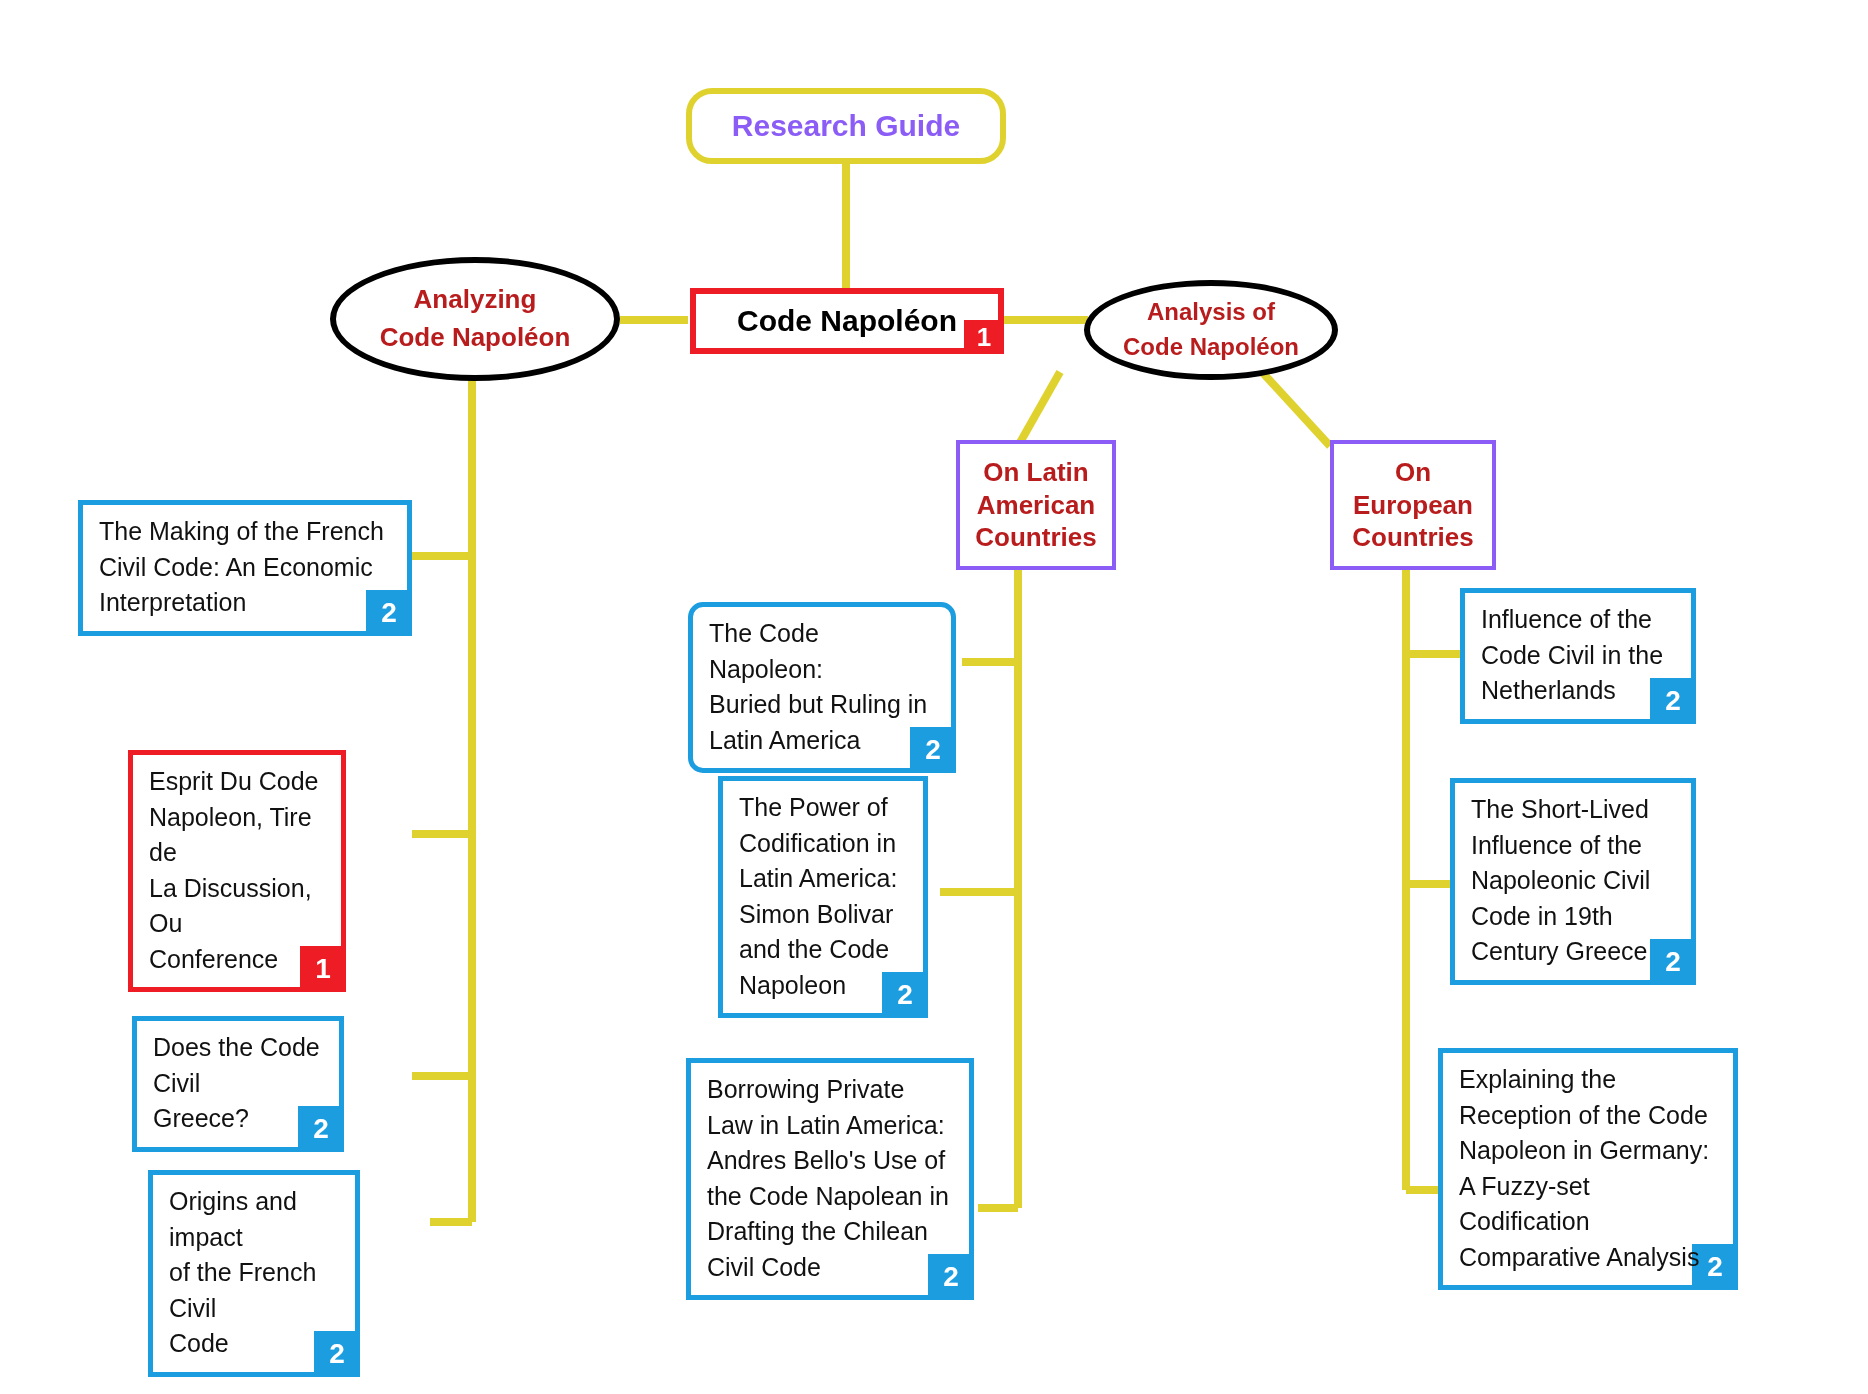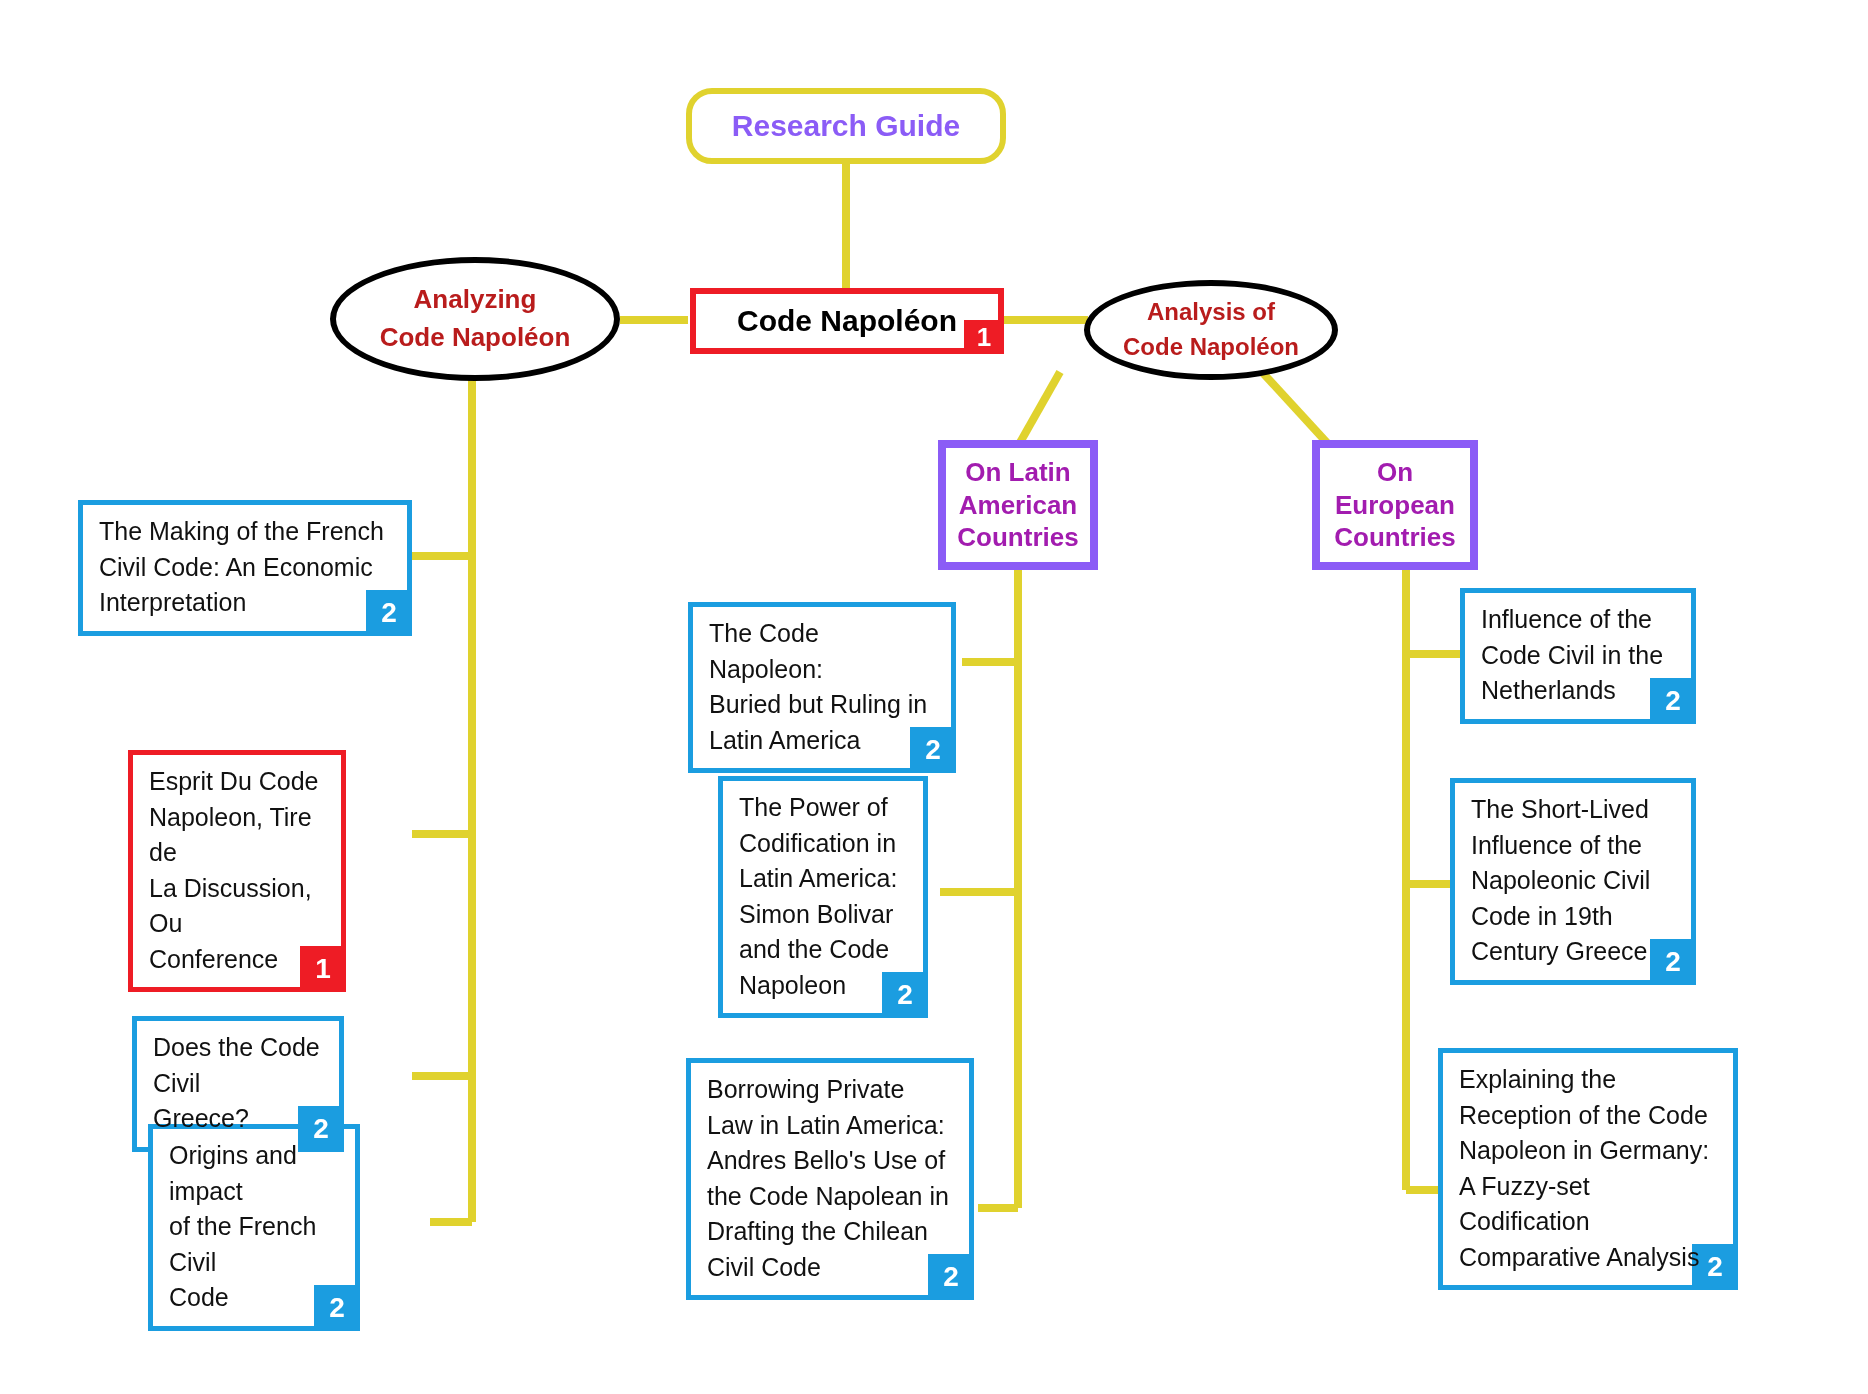--- a/index.html
+++ b/index.html
@@ -28,23 +28,23 @@
 
   
   .boxnode{
     display:flex;align-items:center;justify-content:center;
     font-weight:bold;color:#000;
   }
   .red-main{border:6px solid #EE1C25;font-size:30px;}
 
   
   .black-box{
-    border:8px solid #8b5cf6;
-    display:flex;align-items:center;justify-content:center;
-    font-weight:bold;font-size:26px;line-height:1.25;text-align:center;color:#a21caf;
+    border:4px solid #8b5cf6;
+    display:flex;align-items:center;justify-content:center;
+    font-weight:bold;font-size:26px;line-height:1.25;text-align:center;color:#b91c1c;margin-left:18px;
   }
 
   
   .leaf{
     padding:9px 14px 10px 16px;
     font-size:25px;line-height:1.42;color:#111;
     display:flex;align-items:flex-start;
   }
   .leaf.blue{border:5px solid #1B9DE0;}
   .leaf.red{border:5px solid #EE1C25;}
@@ -140,28 +140,28 @@
 Conference</span>
     <span class="badge red">1</span>
   </div>
 
   <div class="node leaf blue" style="left:132px;top:1016px;width:212px;">
     <span class="txt">Does the Code Civil
 Greece?</span>
     <span class="badge blue">2</span>
   </div>
 
-  <div class="node leaf blue" style="left:148px;top:1124px;width:212px;">
+  <div class="node leaf blue" style="left:148px;top:1170px;width:212px;">
     <span class="txt">Origins and impact
 of the French Civil
 Code</span>
     <span class="badge blue">2</span>
   </div>
 
-  <div class="node leaf blue" style="left:688px;top:602px;width:268px;">
+  <div class="node leaf blue" style="left:688px;top:602px;width:268px;border-radius:15px;">
     <span class="txt">The Code Napoleon:
 Buried but Ruling in
 Latin America</span>
     <span class="badge blue">2</span>
   </div>
 
   <div class="node leaf blue" style="left:718px;top:776px;width:210px;">
     <span class="txt">The Power of
 Codification in
 Latin America:

